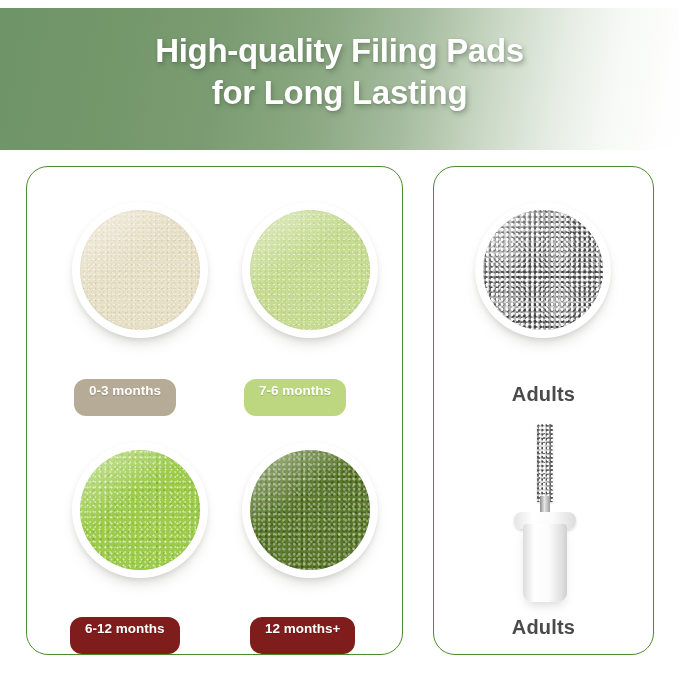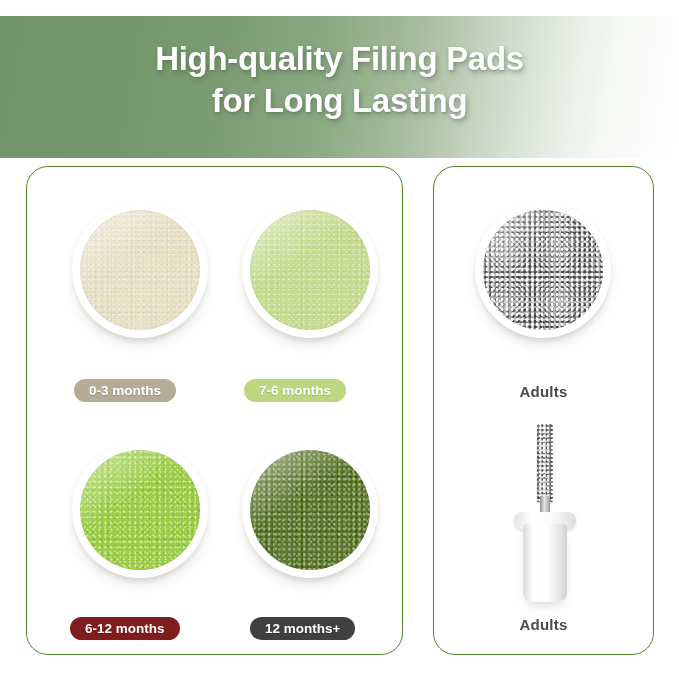--- a/index.html
+++ b/index.html
@@ -12,21 +12,21 @@
     height: 679px;
     overflow: hidden;
     font-family: "Liberation Sans", sans-serif;
     position: relative;
   }
 
   
   #header-banner {
     position: absolute;
     left: 0;
-    top: 16px;
+    top: 8px;
     width: 679px;
     height: 142px;
     background: linear-gradient(100deg,
         #6f9468 0%,
         #739769 16%,
         #7b9c72 32%,
         #8aa881 47%,
         #a6bc9f 60%,
         #cbd9c6 72%,
         #e8eee6 82%,
@@ -138,40 +138,40 @@
       radial-gradient(circle at 48% 78%, #f0f0f0 1px, transparent 1.8px),
       radial-gradient(circle at 12% 66%, #5a5a5a 1px, transparent 1.8px),
       radial-gradient(circle at 88% 88%, #d8d8d8 0.9px, transparent 1.7px);
     background-size: 5px 5px, 5.5px 5.5px, 6.5px 6.5px, 4.5px 4.5px, 7px 7px;
     opacity: 1;
   }
 
   
   .badge {
     position: absolute;
-    height: 23px;
+    height: 37px;
     line-height: 23px;
     padding: 0 15px;
     border-radius: 12px;
     color: #ffffff;
     font-size: 13.5px;
     font-weight: bold;
     white-space: nowrap;
     text-align: center;
     text-shadow: 0 1px 1px rgba(0,0,0,0.18);
     box-sizing: border-box;
   }
 
   
   .plain-label {
     position: absolute;
     width: 221px;
     text-align: center;
     color: #4a4a4a;
-    font-size: 15px;
+    font-size: 20px;
     font-weight: bold;
     letter-spacing: 0.2px;
   }
 
   
   #drill-bit {
     position: absolute;
     left: 496px;
     top: 424px;
     width: 98px;
@@ -258,21 +258,21 @@
     <div class="pad-face grit-med" id="face-2" style="background: rgb(156, 204, 74);"></div>
   </div>
 </div>
 <div class="badge" id="badge-2" style="left: 70px; top: 617px; background: #7f1d1d;">6-12 months</div>
 
 <div class="pad-wrap" style="left:242px; top:442px;">
   <div class="pad-disc">
     <div class="pad-face grit-coarse" id="face-3" style="background: rgb(93, 125, 44);"></div>
   </div>
 </div>
-<div class="badge" id="badge-3" style="left: 250px; top: 617px; background: #404040;">12 months+</div>
+<div class="badge" id="badge-3" style="left: 250px; top: 617px; background: #7f1d1d;">12 months+</div>
 
 <div class="panel" id="panel-adult" style="border-color: rgb(79, 138, 42);"></div>
 
 <div class="pad-wrap" style="left:475px; top:202px;">
   <div class="pad-disc">
     <div class="pad-face grit-metal" id="face-adult" style="background: rgb(180, 180, 180);"></div>
   </div>
 </div>
 <div class="plain-label" style="left: 433px; top: 383px; color: rgb(74, 74, 74);">Adults</div>
 

